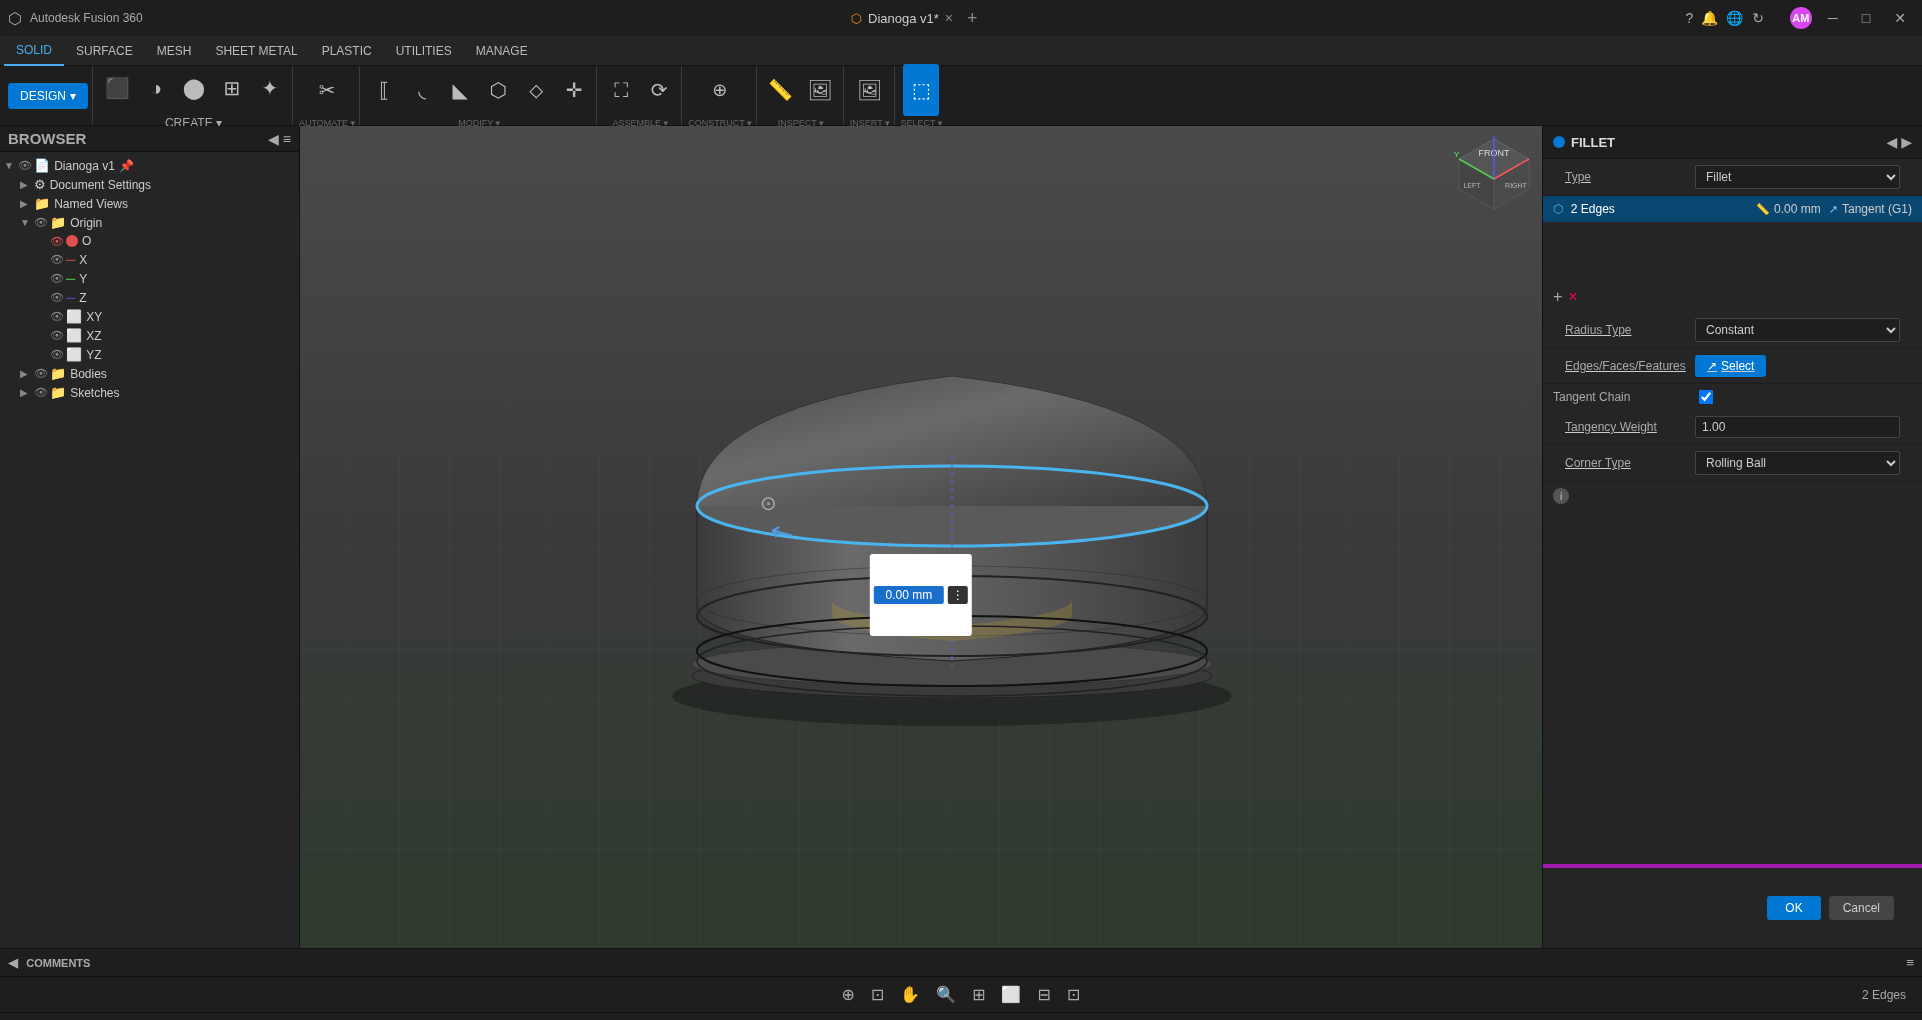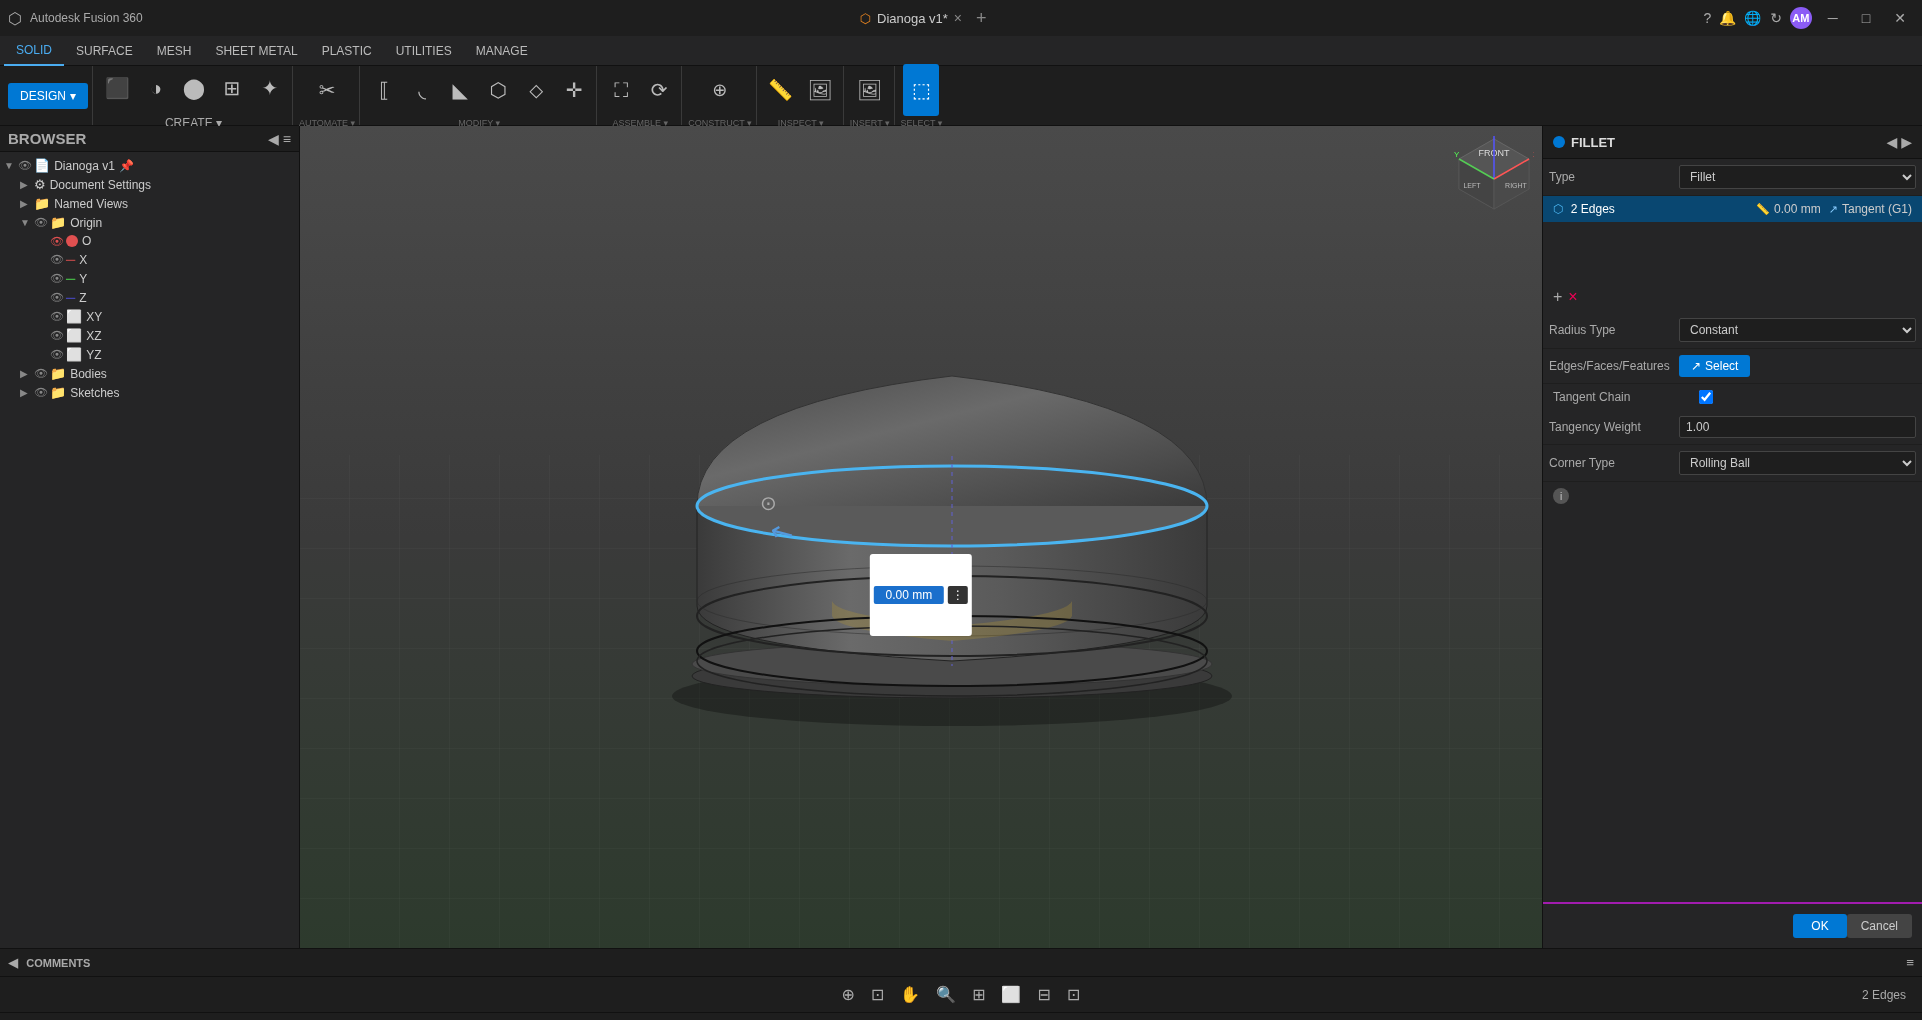--- a/index.html
+++ b/index.html
@@ -66,37 +66,37 @@
     #comments-bar { display: flex; align-items: center; justify-content: space-between; background: #1e1e1e; padding: 4px 8px; border-top: 1px solid #111; height: 28px; }
     #comments-bar span { font-size: 11px; color: #aaa; font-weight: bold; }
 
     
     #fillet-panel { width: 380px; background: #252526; border-left: 1px solid #111; display: flex; flex-direction: column; font-size: 12px; }
     #fillet-header { display: flex; align-items: center; justify-content: space-between; padding: 8px 10px; background: #1e1e1e; border-bottom: 1px solid #111; }
     #fillet-header .title { display: flex; align-items: center; gap: 6px; font-size: 13px; font-weight: bold; color: #ddd; }
     #fillet-header .circle { width: 12px; height: 12px; border-radius: 50%; background: #0078d4; }
     #fillet-header .header-btns { display: flex; gap: 4px; }
     #fillet-header .hbtn { background: none; border: none; color: #aaa; font-size: 14px; cursor: pointer; }
-    .fillet-row { display: flex; align-items: center; padding: 6px 6px; border-bottom: 1px solid #1e1e1e; }
+    .fillet-row { display: flex; align-items: center; padding: 6px 22px; border-bottom: 1px solid #1e1e1e; text-decoration: underline; }
     .fillet-label { color: #aaa; width: 130px; flex-shrink: 0; }
     .fillet-value { flex: 1; }
     .fillet-select { background: #1e1e1e; color: #ccc; border: 1px solid #444; padding: 3px 6px; font-size: 12px; width: 100%; border-radius: 2px; cursor: pointer; }
     .edges-row { background: #094771; display: flex; align-items: center; padding: 6px 10px; gap: 8px; }
     .edges-badge { color: #fff; font-size: 12px; flex: 1; }
     .edges-mm { display: flex; align-items: center; gap: 4px; color: #ccc; }
     .edges-tangent { display: flex; align-items: center; gap: 4px; color: #ccc; }
     .edge-add-area { padding: 8px 10px; min-height: 60px; }
     .fillet-actions { display: flex; align-items: center; padding: 6px 10px; gap: 6px; }
     .fa-btn { background: none; border: none; color: #aaa; font-size: 16px; cursor: pointer; }
     .fa-btn.close { color: #e05; }
     .select-btn { background: #0078d4; color: #fff; border: none; padding: 4px 12px; border-radius: 3px; cursor: pointer; font-size: 12px; display: flex; align-items: center; gap: 4px; }
     .checkbox-row { display: flex; align-items: center; gap: 16px; padding: 6px 10px; }
     .checkbox-row input { width: 14px; height: 14px; }
     .fillet-input { background: #1e1e1e; color: #ccc; border: 1px solid #444; padding: 3px 6px; font-size: 12px; width: 100%; border-radius: 2px; }
-    .fillet-footer { display: flex; justify-content: flex-end; gap: 0; padding: 10px; margin-top: auto; border-top: 2px solid #a21caf; }
+    .fillet-footer { display: flex; justify-content: flex-end; gap: 8px; padding: 28px; margin-top: auto; border-top: 4px solid #a21caf; }
     .ok-btn { background: #0078d4; color: #fff; border: none; padding: 5px 18px; border-radius: 3px; cursor: pointer; font-size: 12px; }
     .cancel-btn { background: #444; color: #ccc; border: none; padding: 5px 14px; border-radius: 3px; cursor: pointer; font-size: 12px; }
     .info-row { display: flex; align-items: center; gap: 6px; padding: 6px 10px; }
     .info-icon { width: 16px; height: 16px; border-radius: 50%; background: #555; display: flex; align-items: center; justify-content: center; font-size: 10px; color: #ccc; }
 
     
     .shape-svg { position: absolute; top: 50%; left: 50%; transform: translate(-45%, -55%); }
 
     
     .arrow-cursor { position: absolute; font-size: 24px; color: #4a9fd4; }
@@ -115,21 +115,21 @@
     <span style="color:#e08020;">⬡</span>
     <span>Dianoga v1*</span>
     <span style="cursor:pointer; color:#888; font-size:14px;">×</span>
     <span style="margin-left:8px; font-size:18px; color:#888; cursor:pointer;">+</span>
   </div>
   <div class="right">
     <span style="font-size:14px;">?</span>
     <span style="font-size:14px;">🔔</span>
     <span style="font-size:14px;">🌐</span>
     <span style="font-size:14px;">↻</span>
-    <span style="width:22px;height:22px;border-radius:50%;background:#8b5cf6;display:inline-flex;align-items:center;justify-content:center;color:#fff;font-size:11px;font-weight:bold;">AM</span>
+    <span style="width:22px;height:22px;border-radius:50%;background:#d946ef;display:inline-flex;align-items:center;justify-content:center;color:#fff;font-size:11px;font-weight:bold;margin-left:18px;">AM</span>
     <button class="win-btn">─</button>
     <button class="win-btn">□</button>
     <button class="win-btn close">✕</button>
   </div>
 </div>
 
 <div id="menu-bar">
   <button class="tab-btn" style="color:#4aacf0; border-bottom:2px solid #4aacf0;">SOLID</button>
   <button class="tab-btn">SURFACE</button>
   <button class="tab-btn">MESH</button>

